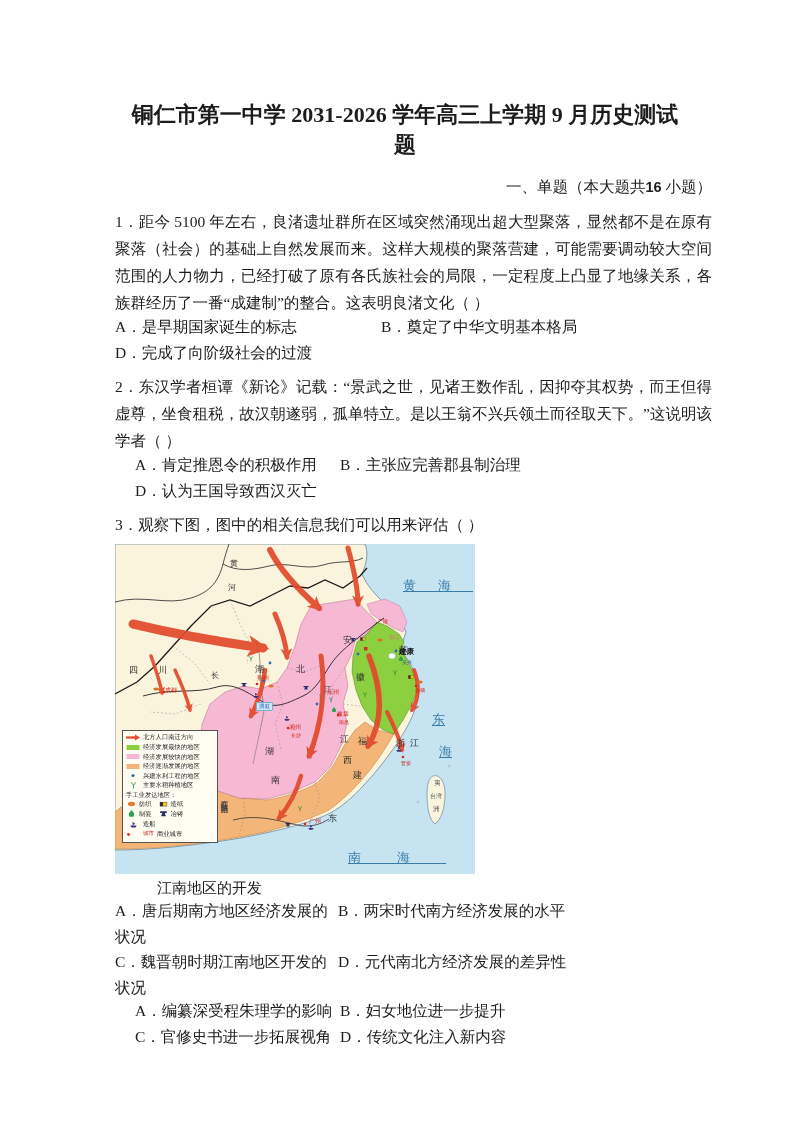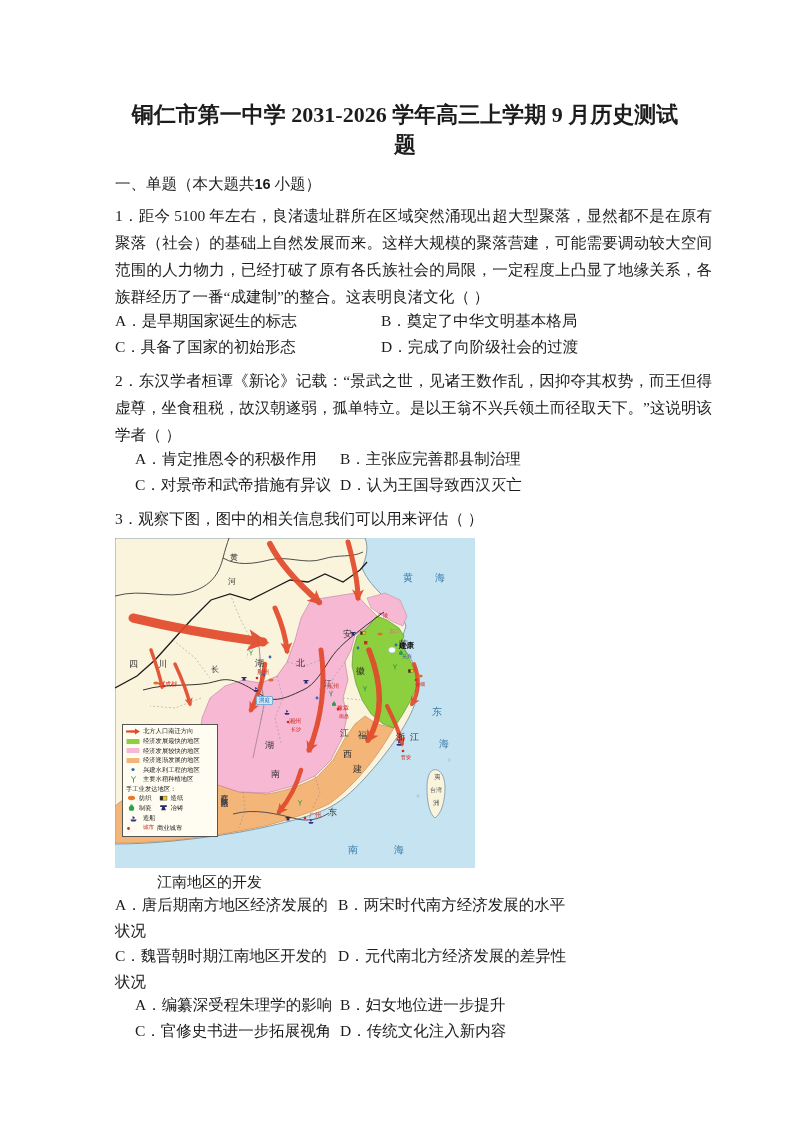--- a/index.html
+++ b/index.html
@@ -1,36 +1,36 @@
 <!DOCTYPE html>
 <html><head>
 <meta charset="utf-8">
 <style>
   html,body{margin:0;padding:0;}
   body{width:793px;height:1122px;background:#ffffff;overflow:hidden;
        font-family:"Liberation Serif","DejaVu Serif",serif;color:#1c1c1c;}
   .page{padding:100px 81px 0 115px;}
   .title{font-size:22px;line-height:30px;font-weight:bold;text-align:center;margin:0 0 0 -17px;}
-  .section{margin-top:14px;font-size:15.5px;line-height:20px;}
+  .section{margin-top:14px;font-size:15.5px;line-height:25px;text-align:right;}
   .section b{font-family:"Liberation Sans",sans-serif;font-size:14.5px;}
   .qbody{margin:8px 0 0 0;font-size:15.5px;line-height:27px;text-align:justify;}
   .opts{margin-top:-2px;display:grid;font-size:15.5px;line-height:25.5px;}
   .opts.q1{grid-template-columns:266px 1fr;}
   .opts.q24{grid-template-columns:205px 1fr;padding-left:20px;}
   .opts.q3{grid-template-columns:223px 1fr;}
   .mapwrap{position:relative;width:360px;height:330px;margin-top:6px;background:#c6e3f2;
            font-family:"Liberation Serif",serif;}
   .mapwrap svg.base{position:absolute;left:0;top:0;}
   .ml{position:absolute;white-space:nowrap;color:#2e2e2e;}
   .pl{font-size:9px;letter-spacing:1px;}
   .pl2{font-size:9px;}
   .sp4{letter-spacing:20px;}
   .sp1{letter-spacing:5px;margin-top:48px;}
   .riv{font-size:8px;color:#333;}
-  .sl{font-size:10px;color:#3a7ca8;}
+  .sl{font-size:13px;color:#3a7ca8;text-decoration:underline;}
   .slsp{letter-spacing:22px;}
   .slsp2{letter-spacing:36px;}
   .cl{font-size:6px;color:#cc2418;}
   .cl5{font-size:5px;color:#cc2418;}
   .clb{font-size:5px;color:#3a5a9a;}
   .capital{font-size:7.5px;font-weight:bold;color:#111;padding-left:31px;}
   .tw{font-size:6.5px;color:#555;}
   .vert{writing-mode:vertical-rl;letter-spacing:1px;}
   .gx{font-size:7.5px;color:#444;height:72px;}
   .dtbox{font-size:5.5px;color:#2b6cb8;background:#cfe8f8;border:0.5px solid #7aaed0;
@@ -52,29 +52,27 @@
 <div class="page">
 
   <h1 class="title"><span>铜仁市第一中学 2031-2026 学年高三上学期 9 月历史测试</span><br><span>题</span></h1>
 
   <div class="section"><span>一、单题（本大题共</span><b>16</b><span> 小题）</span></div>
 
   <p class="qbody">1．距今 5100 年左右，良渚遗址群所在区域突然涌现出超大型聚落，显然都不是在原有聚落（社会）的基础上自然发展而来。这样大规模的聚落营建，可能需要调动较大空间范围的人力物力，已经打破了原有各氏族社会的局限，一定程度上凸显了地缘关系，各族群经历了一番“成建制”的整合。这表明良渚文化（        ）</p>
   <div class="opts q1">
     <span>A．是早期国家诞生的标志</span>
     <span>B．奠定了中华文明基本格局</span>
-    <span>C．具备了国家的初始形态</span>
     <span>D．完成了向阶级社会的过渡</span>
   </div>
 
   <p class="qbody">2．东汉学者桓谭《新论》记载：“景武之世，见诸王数作乱，因抑夺其权势，而王但得虚尊，坐食租税，故汉朝遂弱，孤单特立。是以王翁不兴兵领土而径取天下。”这说明该学者（  ）</p>
   <div class="opts q24">
     <span>A．肯定推恩令的积极作用</span>
     <span>B．主张应完善郡县制治理</span>
-    <span>C．对景帝和武帝措施有异议</span>
     <span>D．认为王国导致西汉灭亡</span>
   </div>
 
   <p class="qbody">3．观察下图，图中的相关信息我们可以用来评估（  ）</p>
 
   <div class="mapwrap">
     <svg class="base" width="360" height="330" viewBox="0 0 360 330">
       <defs>
         <marker id="ah" viewBox="0 0 10 10" refX="7" refY="5" markerWidth="2.6" markerHeight="2.4" orient="auto">
           <path d="M0,0 L10,5 L0,10 L2.5,5 Z" fill="#e2492b"></path>

